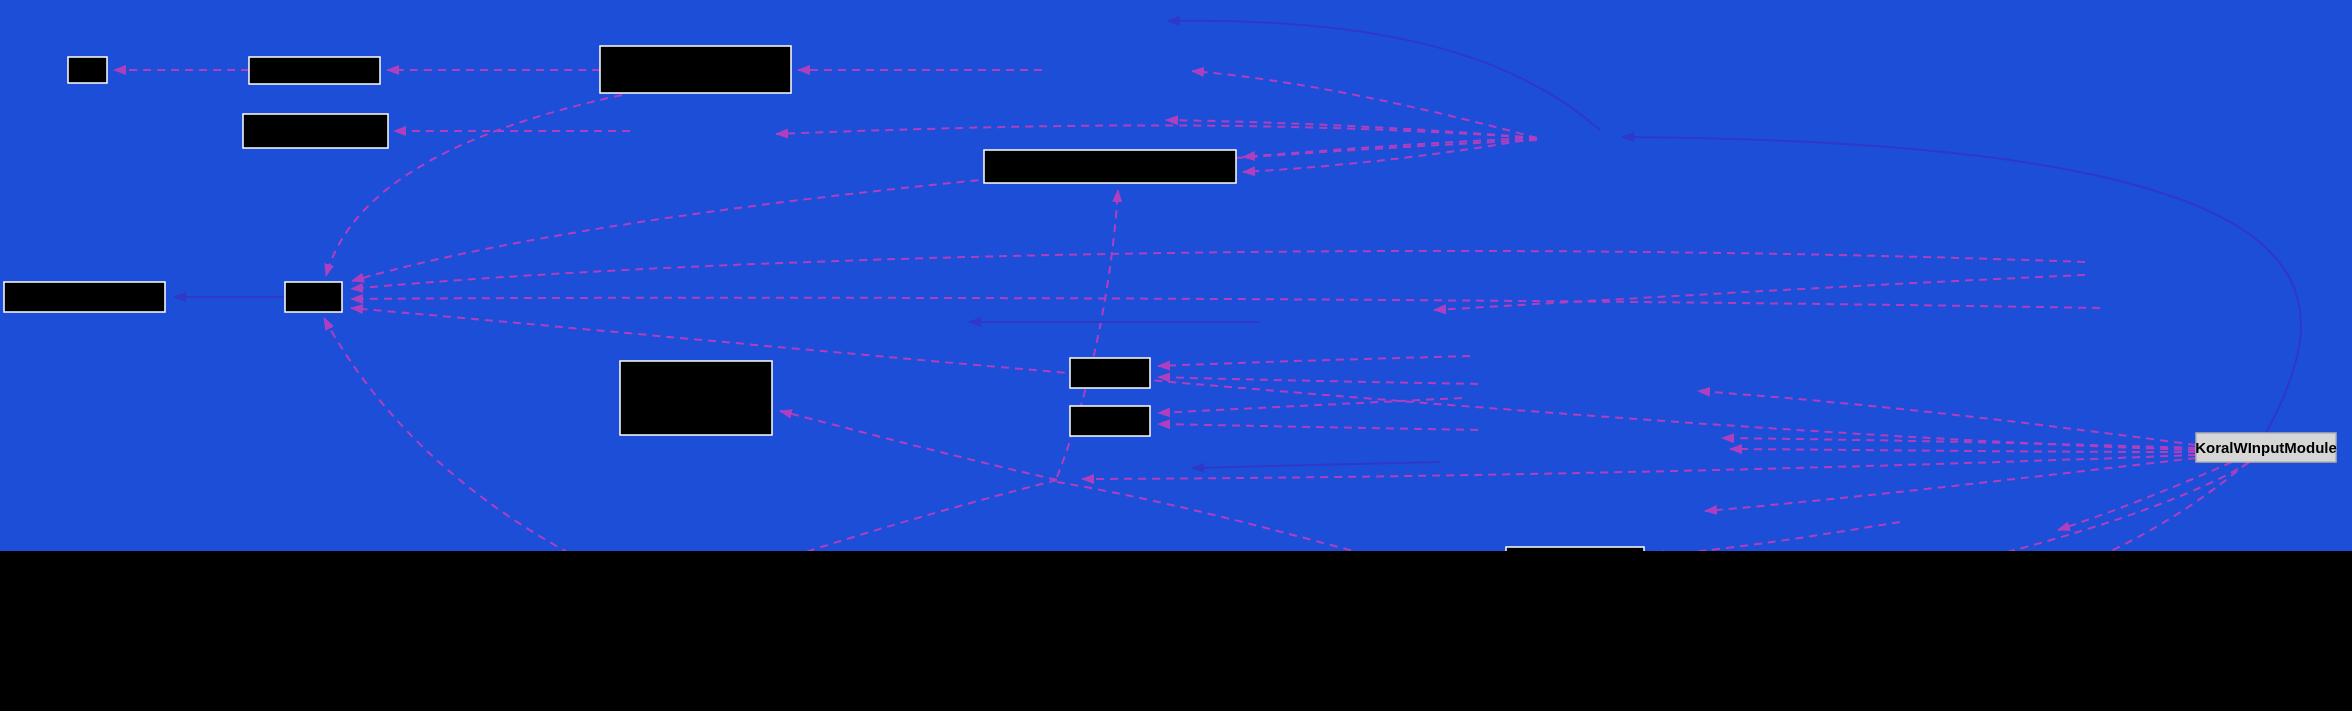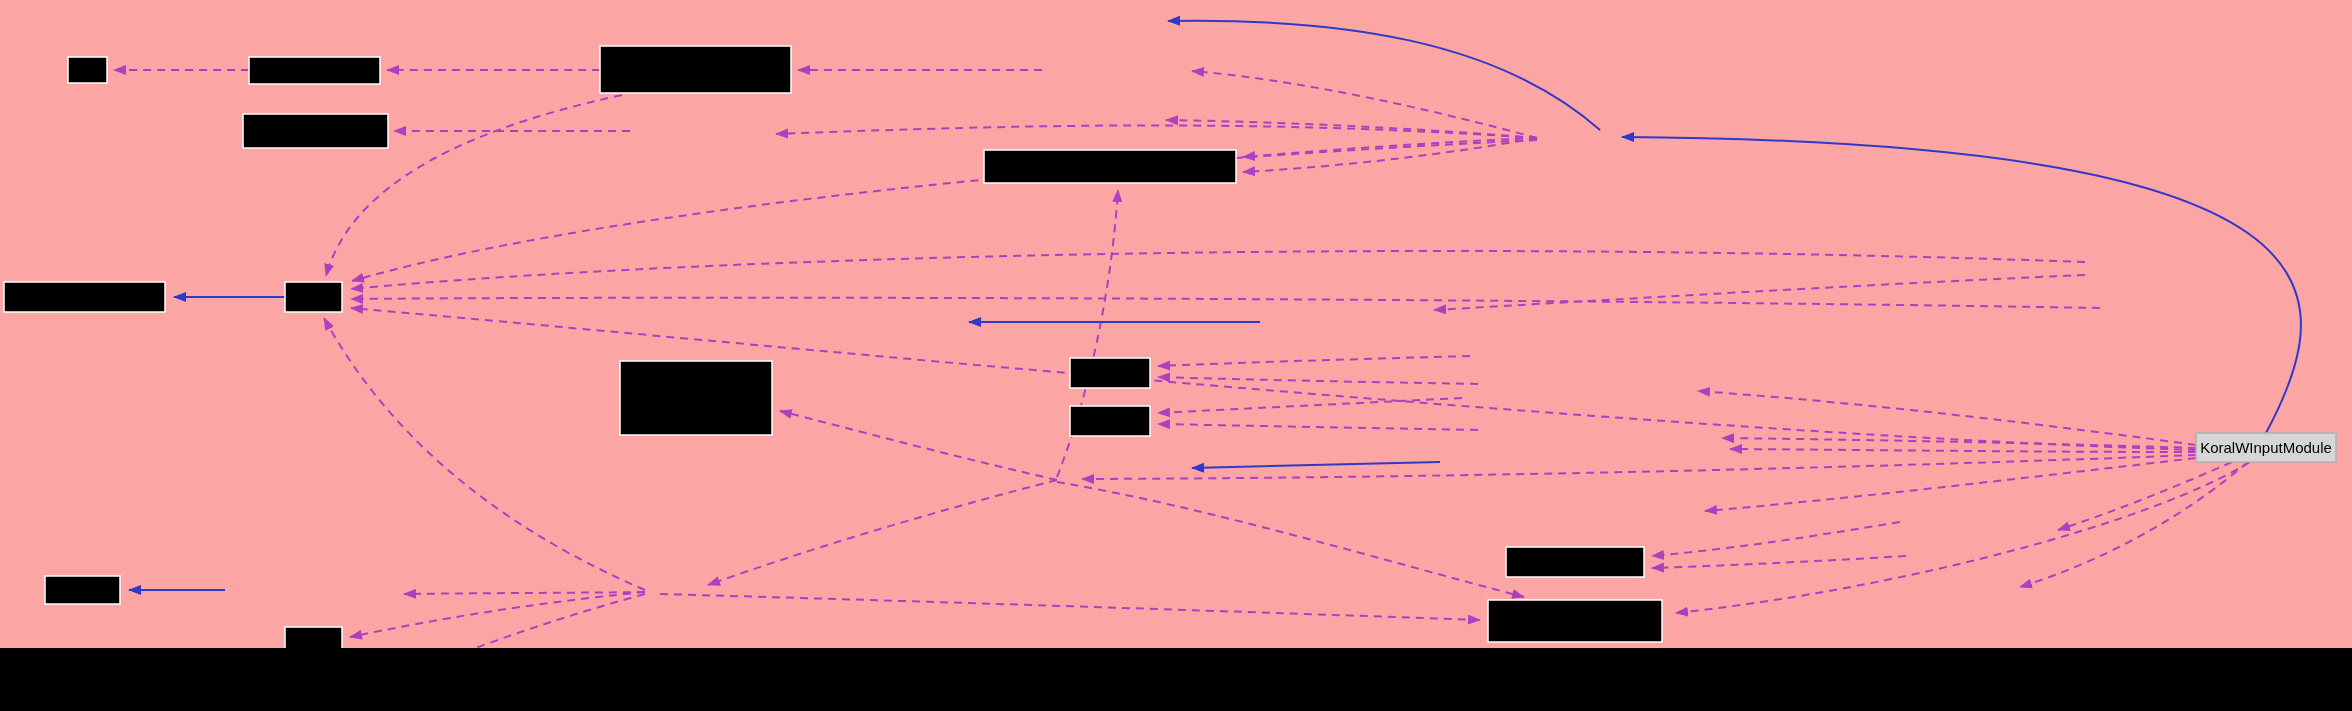--- a/index.html
+++ b/index.html
@@ -3,23 +3,24 @@
 <meta charset="utf-8">
 <style>
   html, body {
     margin: 0;
     padding: 0;
     background: #000000;
   }
   .graph-canvas {
     position: relative;
     width: 2352px;
-    height: 648px;
-    background: #fca5a5;
+    height: 551px;
+    background: #1d4ed8;
     overflow: hidden;
+    font-weight: bold;
   }
   svg {
     display: block;
     width: 2352px;
     height: 711px;
   }
   svg text {
     font-family: "Liberation Sans", "DejaVu Sans", sans-serif;
   }
 </style>

